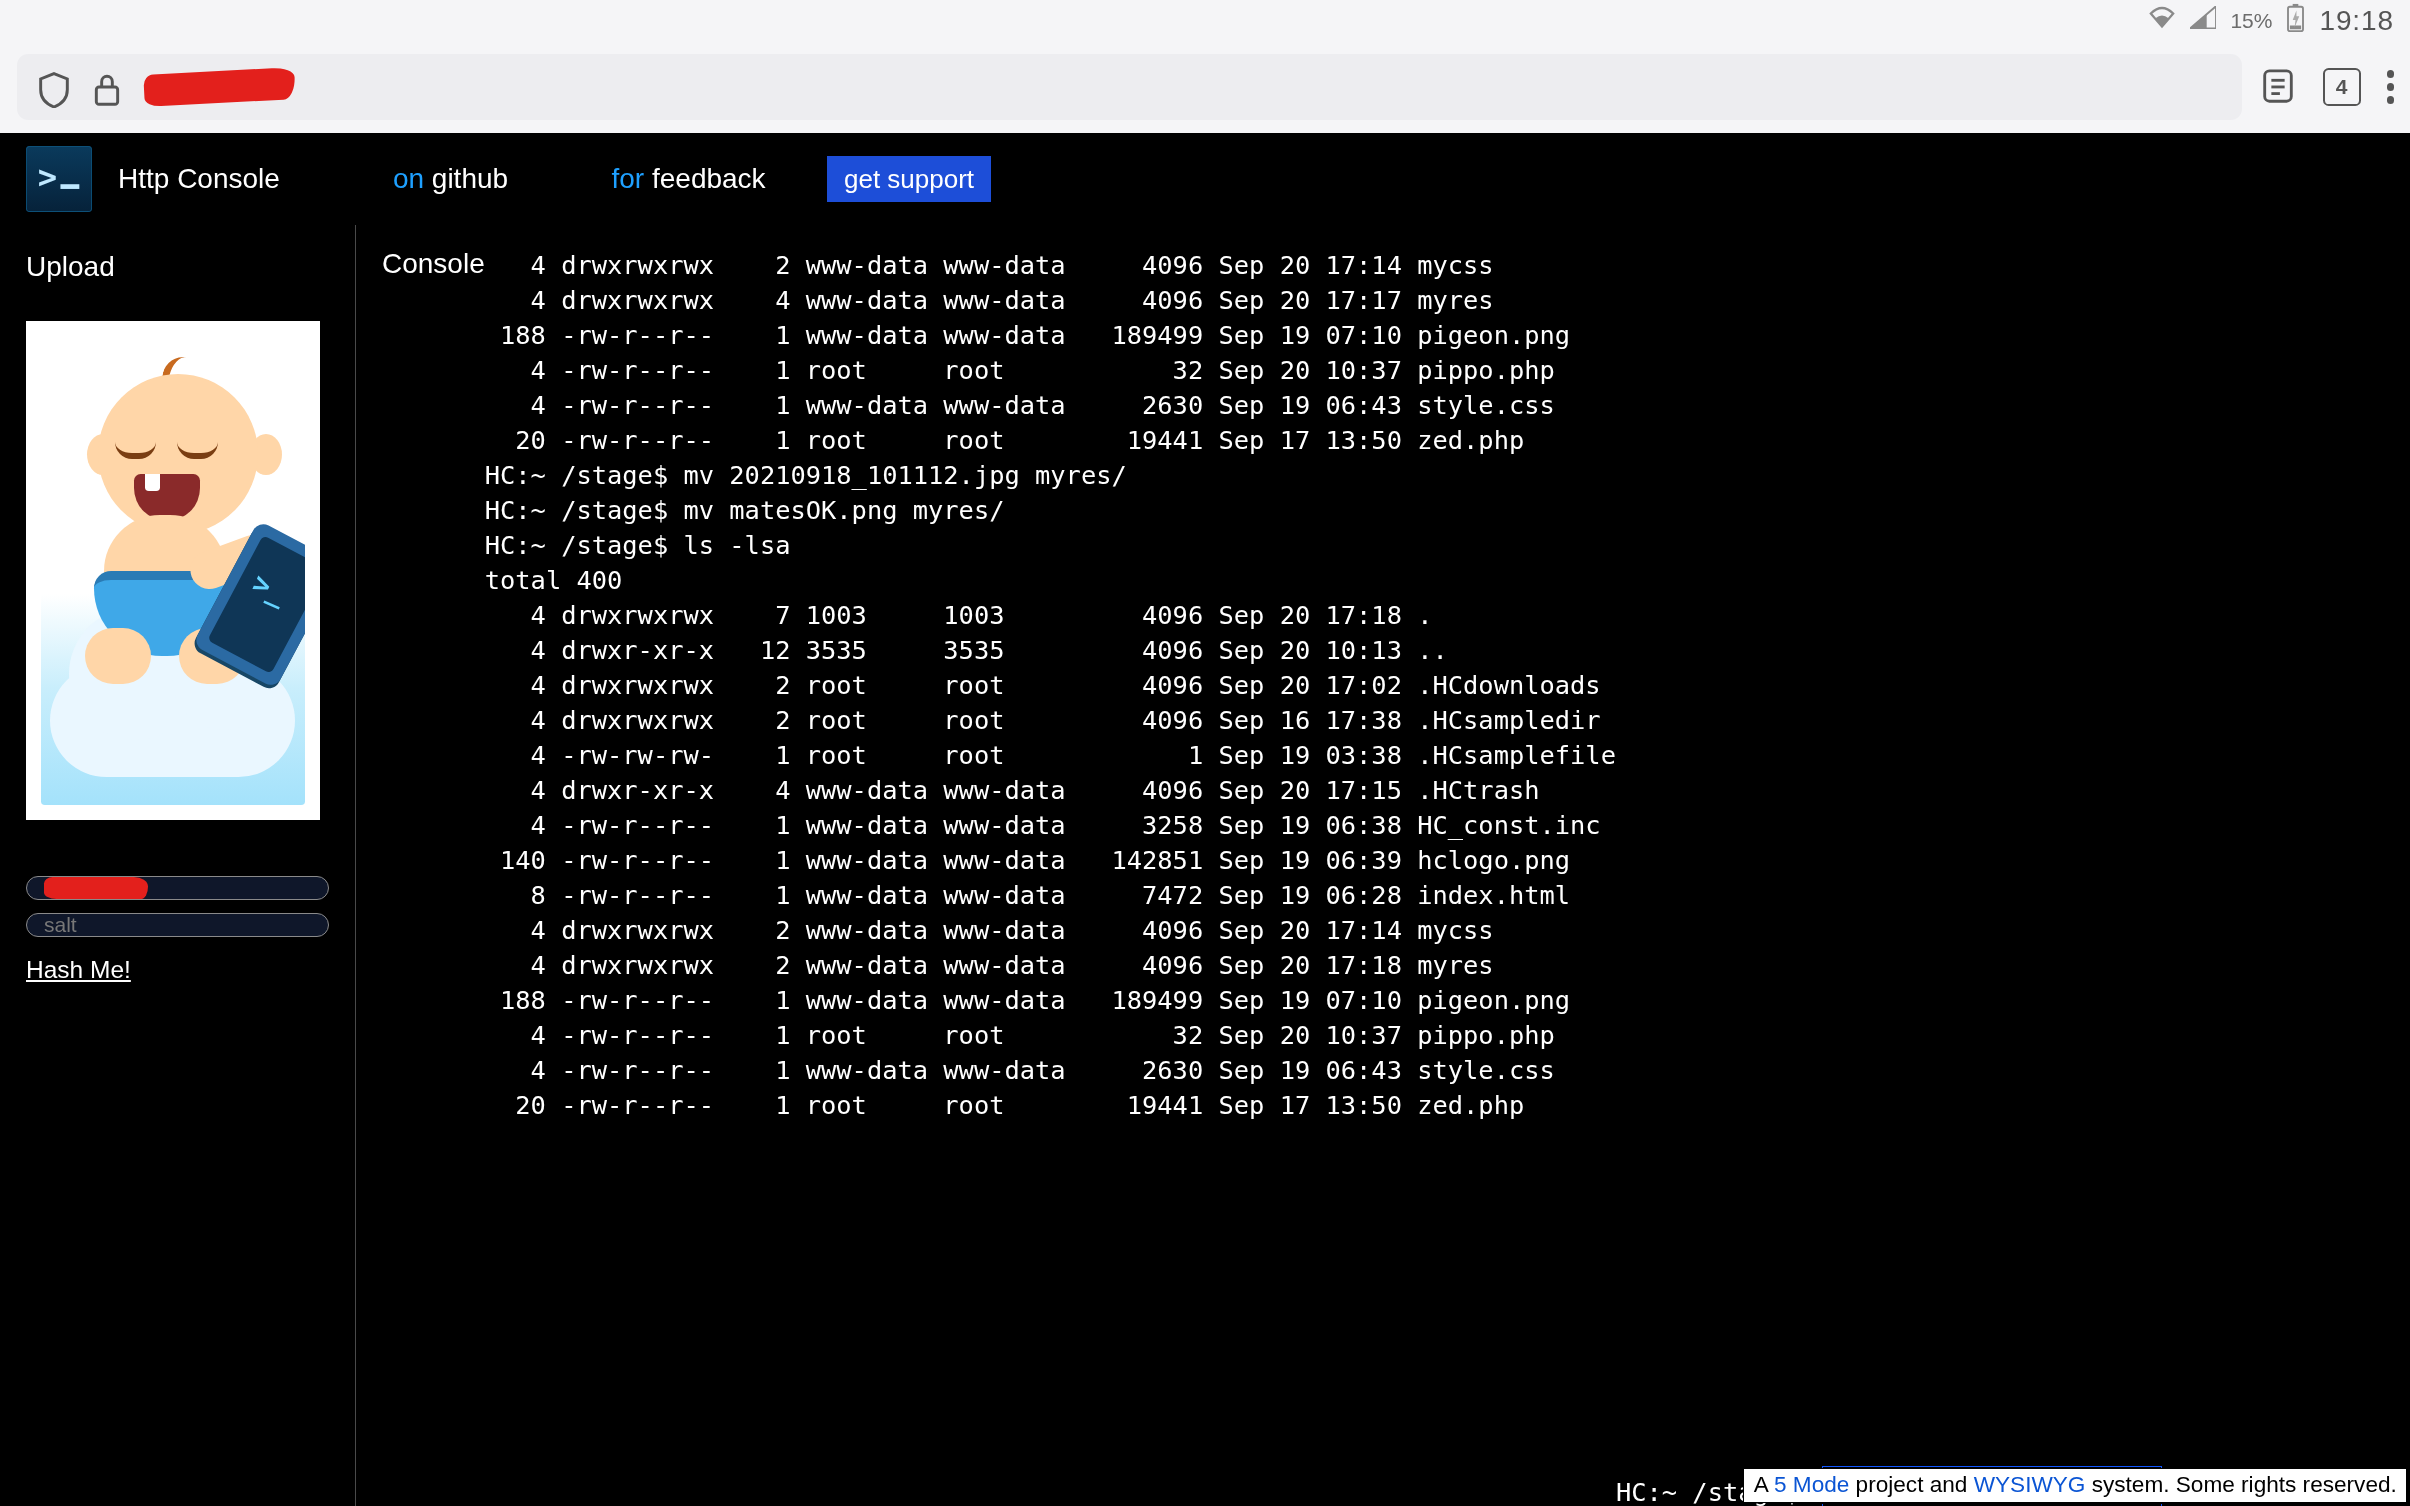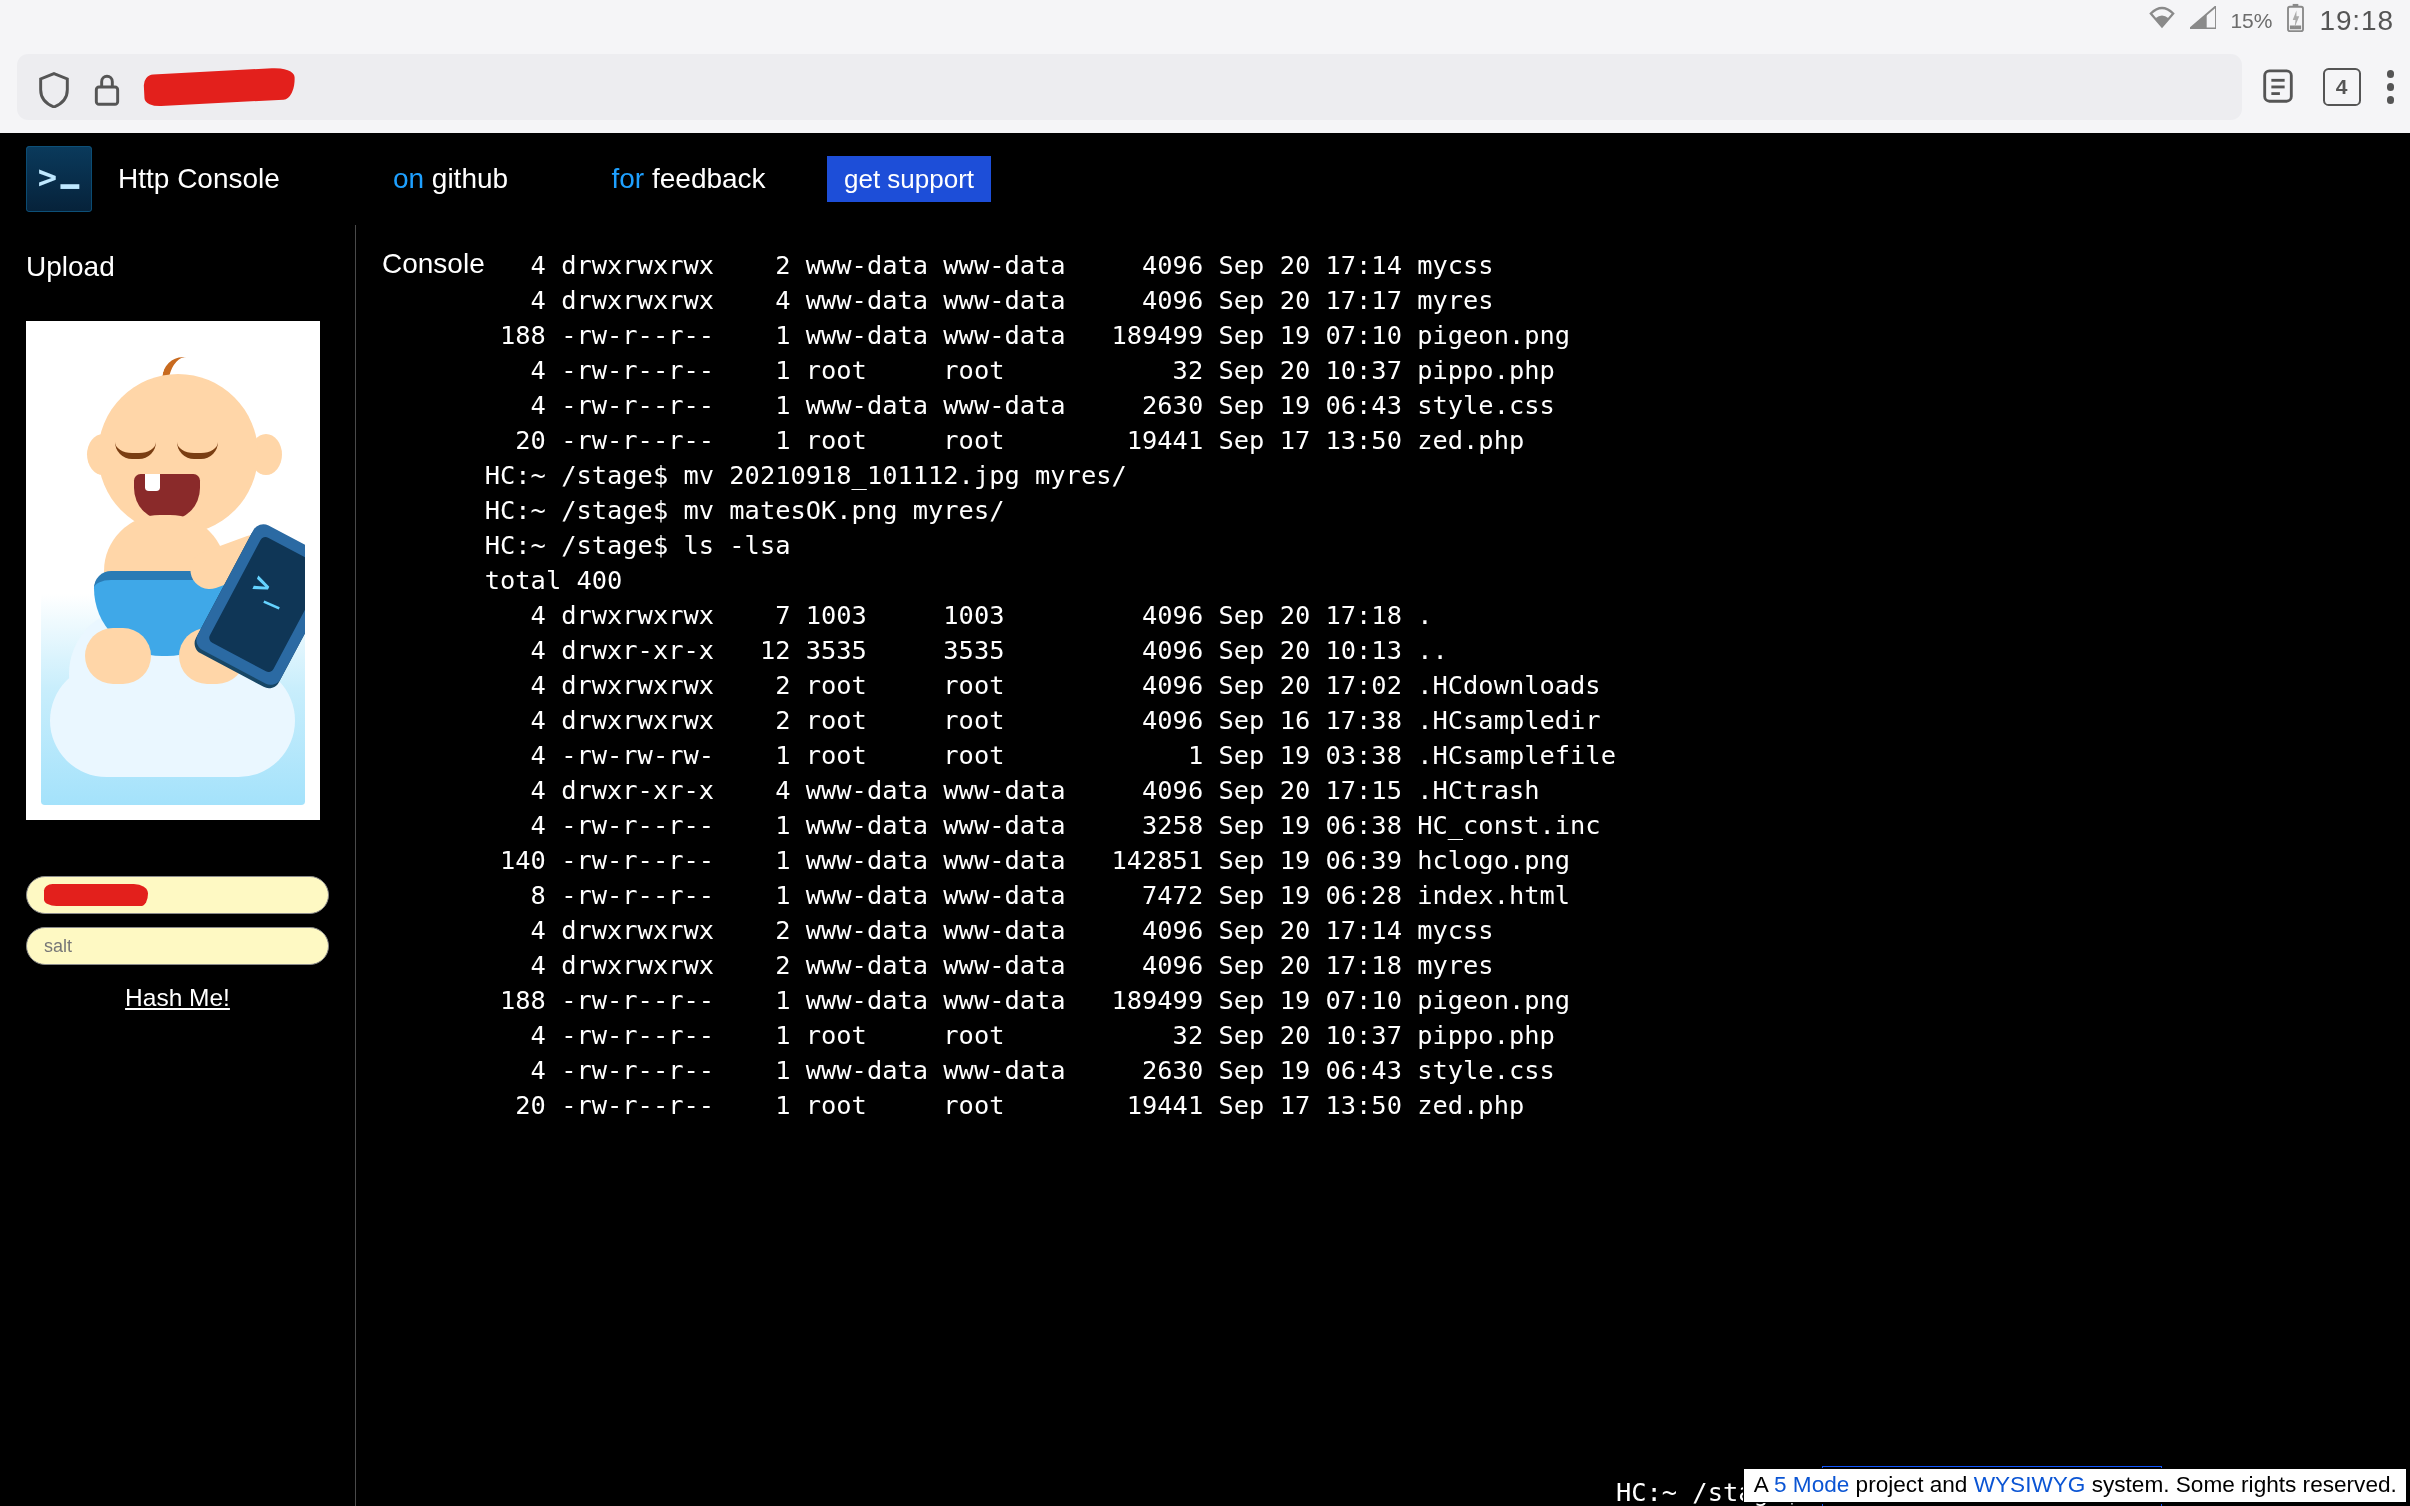--- a/index.html
+++ b/index.html
@@ -161,29 +161,29 @@
   .baby .phone::before{
     content:"";position:absolute;inset:11.3px;background:#0f3656;border-radius:5.6px;
   }
   .baby .phone::after{
     content:">_";position:absolute;color:#65d3ff;font:bold 28px monospace;
     left:24.5px;top:38px;transform:rotate(-4deg);
   }
 
   .side-inputs{ margin-top:56px; display:flex; flex-direction:column; gap:13px;}
   .pill-input{
-    height:38px; background:#fef9c3; border:1.9px solid #8a8a8a;
-    border-radius:19px; padding:0 17px; color:#888; font-size:18px;
+    height:24px; background:#0f172a; border:1.9px solid #8a8a8a;
+    border-radius:19px; padding:0 17px; color:#888; font-size:21px;
     display:flex; align-items:center;
   }
   .pill-input.first::before{
     content:""; display:block; width:104px; height:22.6px;
     background:#e3201c; border-radius:17px 28px 13px 24.5px/13px 19px 24.5px 13px;
   }
-  .hash-link{ text-align:center; color:#fff; text-decoration:underline;
+  .hash-link{ text-align:left; color:#fff; text-decoration:underline;
     font-size:24.5px; margin-top:5.6px; cursor:pointer;}
 
   
   .console-pane{
     flex:1; padding: 22.6px 36px 0 26px; position:relative;
     display:flex; flex-direction:row;
   }
   .console-pane h3{ color:#fff; font-weight:normal; font-size:28px; margin-bottom:9.4px;}
   pre.term{
     color:#fff;

